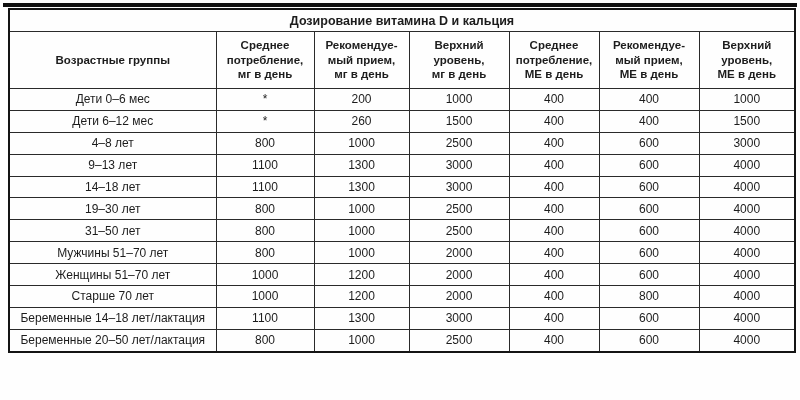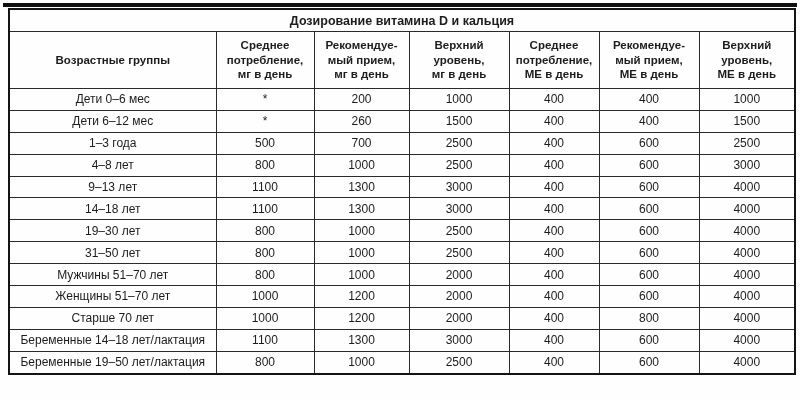--- a/index.html
+++ b/index.html
@@ -89,29 +89,20 @@
       <tr class="data-row">
         <td>Дети 6–12 мес</td>
         <td>*</td>
         <td>260</td>
         <td>1500</td>
         <td>400</td>
         <td>400</td>
         <td>1500</td>
       </tr>
       <tr class="data-row">
-        <td>1–3 года</td>
-        <td>500</td>
-        <td>700</td>
-        <td>2500</td>
-        <td>400</td>
-        <td>600</td>
-        <td>2500</td>
-      </tr>
-      <tr class="data-row">
         <td>4–8 лет</td>
         <td>800</td>
         <td>1000</td>
         <td>2500</td>
         <td>400</td>
         <td>600</td>
         <td>3000</td>
       </tr>
       <tr class="data-row">
         <td>9–13 лет</td>
@@ -179,21 +170,21 @@
       <tr class="data-row">
         <td>Беременные 14–18 лет/лактация</td>
         <td>1100</td>
         <td>1300</td>
         <td>3000</td>
         <td>400</td>
         <td>600</td>
         <td>4000</td>
       </tr>
       <tr class="data-row">
-        <td>Беременные 19–50 лет/лактация</td>
+        <td>Беременные 20–50 лет/лактация</td>
         <td>800</td>
         <td>1000</td>
         <td>2500</td>
         <td>400</td>
         <td>600</td>
         <td>4000</td>
       </tr>
     </tbody>
   </table>
 </div>

